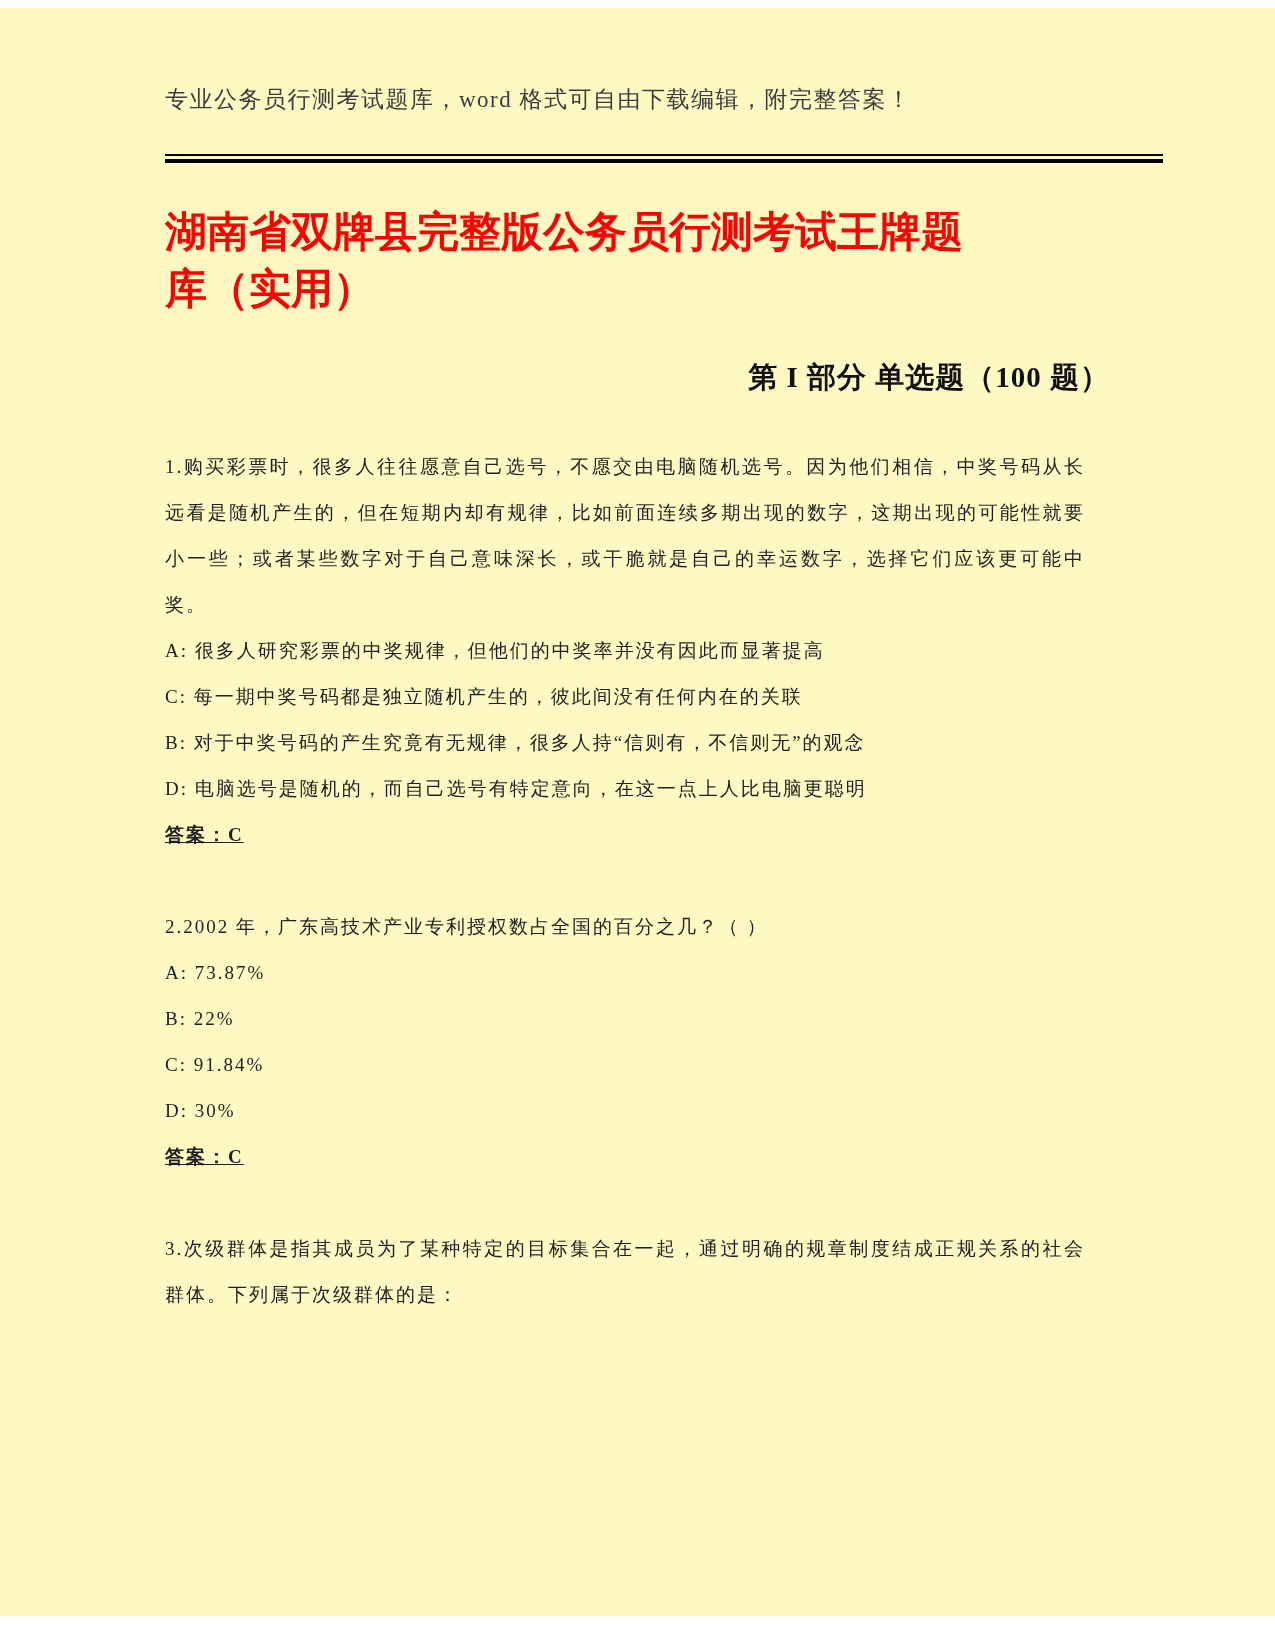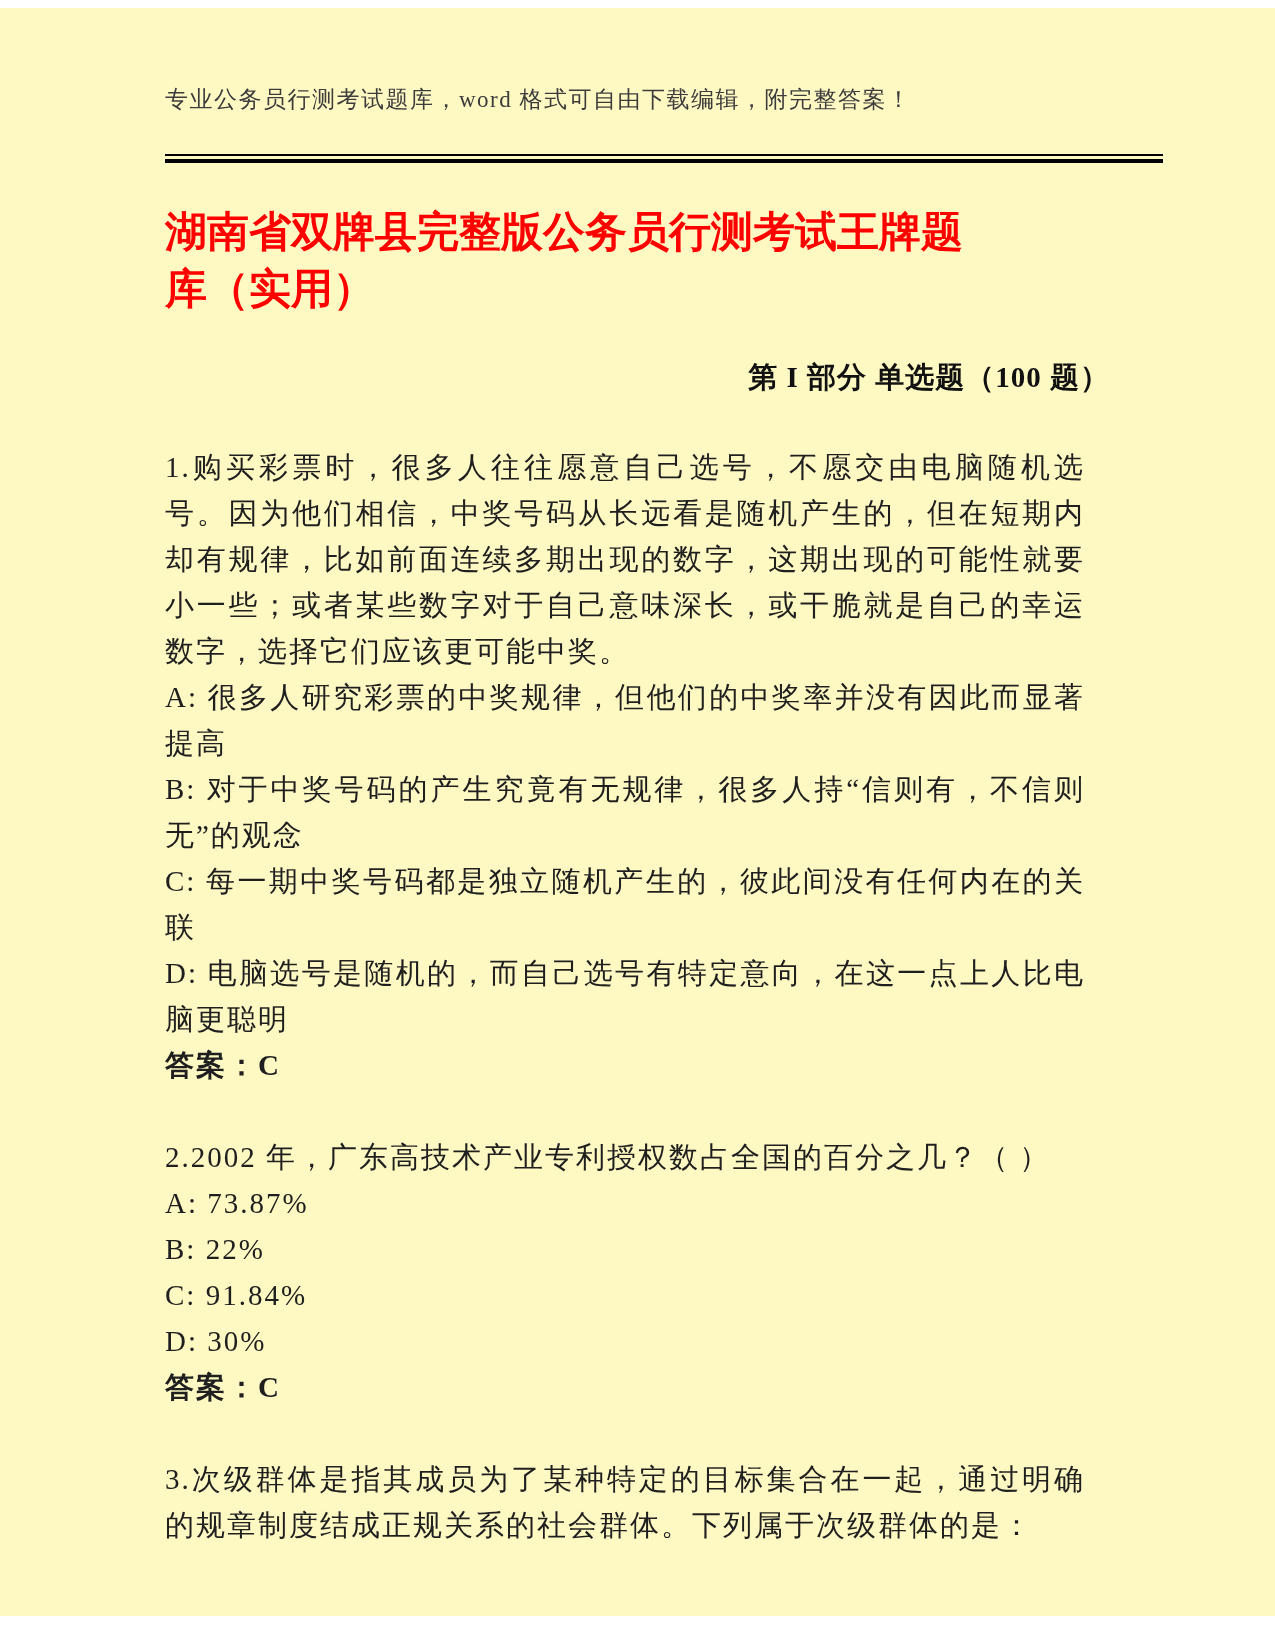--- a/index.html
+++ b/index.html
@@ -64,52 +64,53 @@
     color: #111111;
   }
   .content {
     position: absolute;
     left: 165px;
     top: 436px;
     width: 920px;
   }
   .content p {
     margin: 0;
-    font-size: 29px;
+    font-size: 19px;
     line-height: 46px;
     letter-spacing: 2px;
     text-align: justify;
   }
   .question + .question {
     margin-top: 46px;
   }
   .answer {
     font-weight: bold;
+    text-decoration: underline;
   }
 </style>
 </head>
 <body>
 
 <div class="page">
 
   <div class="header-note">专业公务员行测考试题库，word 格式可自由下载编辑，附完整答案！</div>
 
   <div class="header-rule"></div>
 
   <h1 class="doc-title"><span class="inner">湖南省双牌县完整版公务员行测考试王牌题库（实用）</span></h1>
 
   <h2 class="section-heading">第 I 部分 单选题（100 题）</h2>
 
   <div class="content">
 
     <section class="question">
       <p class="stem">1.购买彩票时，很多人往往愿意自己选号，不愿交由电脑随机选号。因为他们相信，中奖号码从长远看是随机产生的，但在短期内却有规律，比如前面连续多期出现的数字，这期出现的可能性就要小一些；或者某些数字对于自己意味深长，或干脆就是自己的幸运数字，选择它们应该更可能中奖。</p>
       <p class="option">A: 很多人研究彩票的中奖规律，但他们的中奖率并没有因此而显著提高</p>
+      <p class="option">C: 每一期中奖号码都是独立随机产生的，彼此间没有任何内在的关联</p>
       <p class="option">B: 对于中奖号码的产生究竟有无规律，很多人持“信则有，不信则无”的观念</p>
-      <p class="option">C: 每一期中奖号码都是独立随机产生的，彼此间没有任何内在的关联</p>
       <p class="option">D: 电脑选号是随机的，而自己选号有特定意向，在这一点上人比电脑更聪明</p>
       <p class="answer">答案：C</p>
     </section>
 
     <section class="question">
       <p class="stem">2.2002 年，广东高技术产业专利授权数占全国的百分之几？（ ）</p>
       <p class="option">A: 73.87%</p>
       <p class="option">B: 22%</p>
       <p class="option">C: 91.84%</p>
       <p class="option">D: 30%</p>

